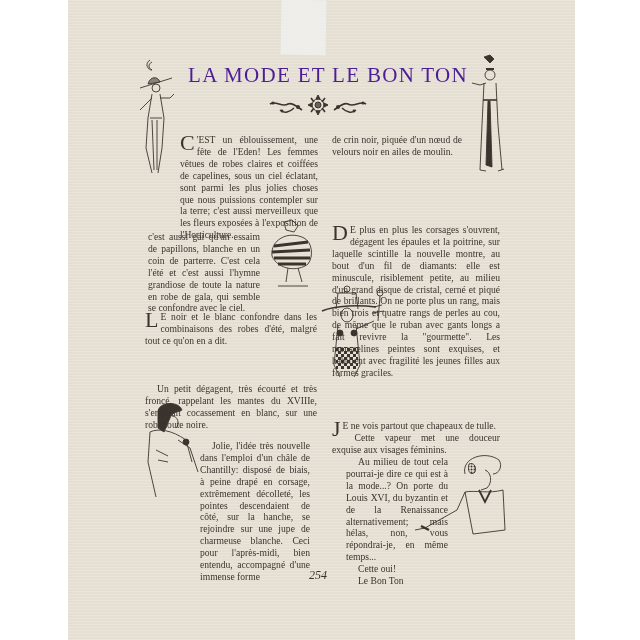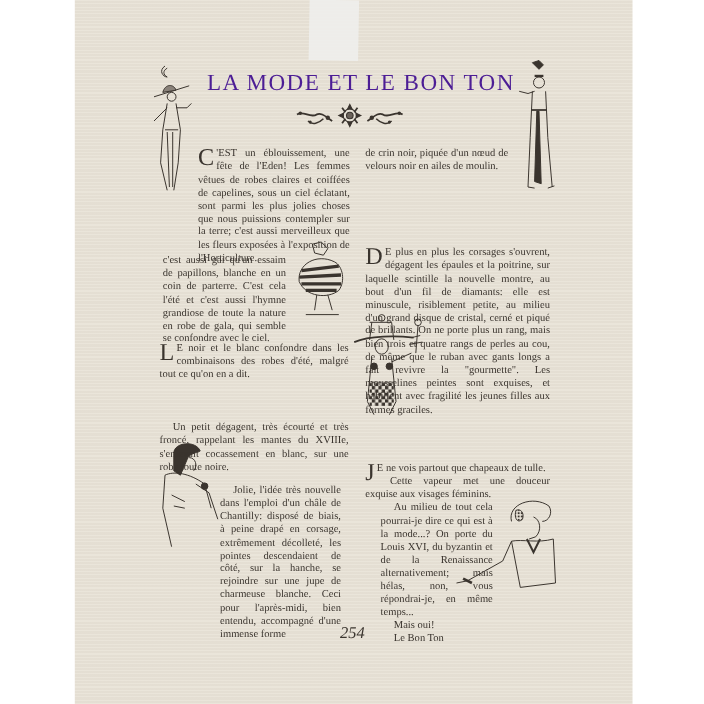--- a/index.html
+++ b/index.html
@@ -28,21 +28,21 @@
   }
   .text p { margin:0; }
   .text .ind { text-indent:12px; }
   .dropcap {
     float:left; font-size:22px; line-height:18px; margin-right:2px; color:#3a342e;
     font-family:"Liberation Serif", serif;
   }
   .sig { }
   .pagenum {
     position:absolute; left:309px; top:568px; font-family:"Liberation Serif", serif;
-    font-size:15px; color:#3a342e; font-style:italic;
+    font-size:12px; color:#3a342e; font-style:italic;
   }
   .illus { position:absolute; }
   svg { overflow:visible; }
 </style>
 </head>
 <body>
 
 <div class="paper"></div>
 <div class="tape"></div>
 
@@ -174,17 +174,17 @@
 </div>
 <div class="text" style="left:332px;top:224px;width:168px;">
   <p><span class="dropcap">D</span><span>E plus en plus les corsages s'ouvrent, dégagent les épaules et la poitrine, sur laquelle scintille la nouvelle montre, au bout d'un fil de diamants: elle est minuscule, risiblement petite, au milieu d'un grand disque de cristal, cerné et piqué de brillants. On ne porte plus un rang, mais bien trois et quatre rangs de perles au cou, de même que le ruban avec gants longs a fait revivre la "gourmette". Les mousselines peintes sont exquises, et habillent avec fragilité les jeunes filles aux formes graciles.</span></p>
 </div>
 <div class="text" style="left:332px;top:420px;width:168px;">
   <p><span class="dropcap">J</span><span>E ne vois partout que chapeaux de tulle.</span></p>
   <p class="ind">Cette vapeur met une douceur exquise aux visages féminins.</p>
 </div>
 <div class="text" style="left:332px;top:456px;width:102px;margin-left:14px;">
   <p class="ind">Au milieu de tout cela pourrai-je dire ce qui est à la mode...? On porte du Louis XVI, du byzantin et de la Renaissance alternativement; mais hélas, non, vous répondrai-je, en même temps...</p>
-  <p class="ind">Mais oui!</p>
+  <p class="ind">Cette oui!</p>
   <p class="sig ind">Le Bon Ton</p>
 </div>
 
 <div class="pagenum">254</div>
 
 </body></html>

